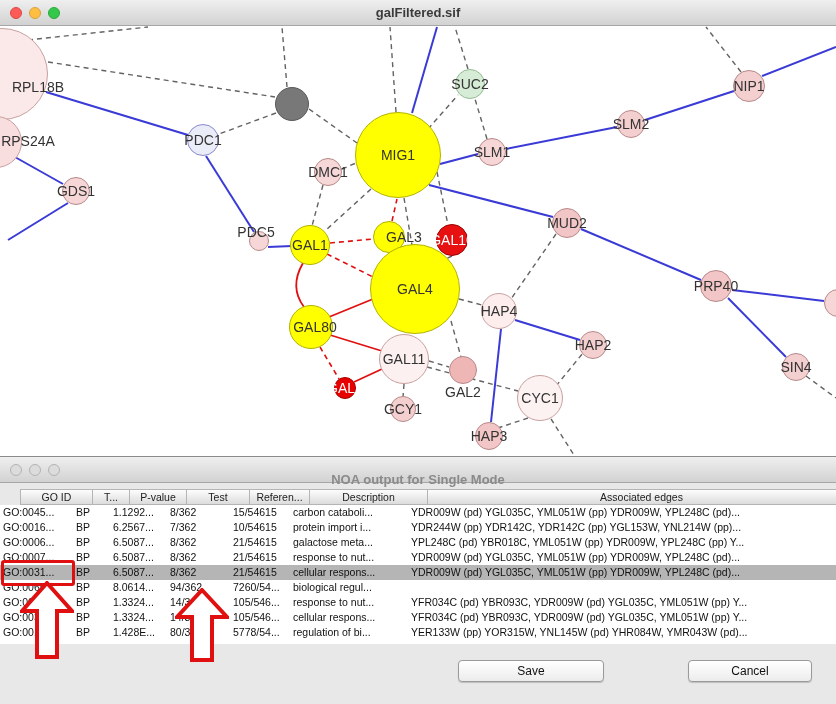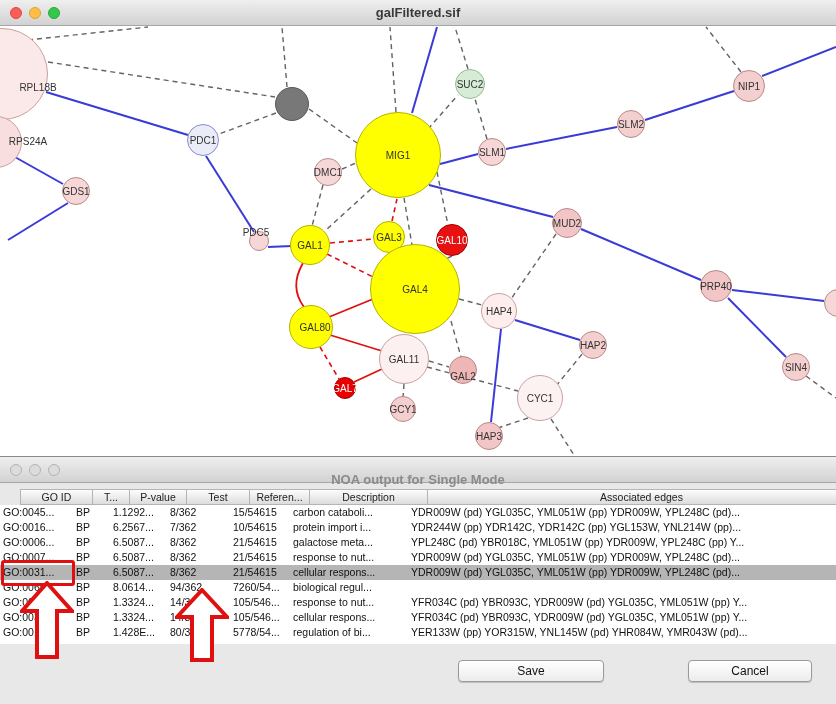--- a/index.html
+++ b/index.html
@@ -22,21 +22,21 @@
   .window-top{position:absolute;left:0;top:0;width:836px;height:456px;
     background:#ffffff;overflow:hidden;}
   .graph-layer{position:absolute;left:0;top:0;width:836px;height:456px;}
   svg.edges{position:absolute;left:0;top:0;}
   path.blue{stroke:#3a3ad6;stroke-width:2;fill:none;}
   path.dash{stroke:#636363;stroke-width:1.4;stroke-dasharray:5 4;fill:none;}
   path.red{stroke:#e01010;stroke-width:1.8;fill:none;}
   path.reddash{stroke:#e01010;stroke-width:1.6;stroke-dasharray:5 4;fill:none;}
   .gnode{position:absolute;border:1.6px solid #b98989;border-radius:50%;box-sizing:border-box;}
   .gnode-label{position:absolute;transform:translate(-50%,-50%);
-    font-size:10px;color:#333;white-space:nowrap;z-index:3;}
+    font-size:14px;color:#333;white-space:nowrap;z-index:3;}
 
   
   .window-bottom{position:absolute;left:0;top:456px;width:836px;height:248px;
     background:#e8e8e8;border-top:1px solid #8a8a8a;overflow:hidden;box-sizing:border-box;}
   .window-bottom .titlebar .title{color:#8a8a8a;margin-top:20px;}
   .thead{position:absolute;left:0;top:32px;width:836px;height:16px;display:flex;z-index:2;padding-left:20px;}
   .th{box-sizing:border-box;border:1px solid #b4b4b4;border-left:none;
     background:linear-gradient(#fdfdfd,#dcdcdc);font-size:10.5px;color:#222;
     text-align:center;overflow:hidden;white-space:nowrap;line-height:14px;}
   .th.first{border-left:1px solid #b4b4b4;}
@@ -157,26 +157,26 @@
       <span class="gnode-label" style="left: 398px; top: 155px;">MIG1</span>
       <span class="gnode-label" style="left: 470px; top: 84px;">SUC2</span>
       <span class="gnode-label" style="left: 492px; top: 152px;">SLM1</span>
       <span class="gnode-label" style="left: 631px; top: 124px;">SLM2</span>
       <span class="gnode-label" style="left: 749px; top: 86px;">NIP1</span>
       <span class="gnode-label" style="left: 567px; top: 223px;">MUD2</span>
       <span class="gnode-label" style="left: 716px; top: 286px;">PRP40</span>
       <span class="gnode-label" style="left: 796px; top: 367px;">SIN4</span>
       <span class="gnode-label" style="left: 256px; top: 232px;">PDC5</span>
       <span class="gnode-label" style="left: 310px; top: 245px;">GAL1</span>
-      <span class="gnode-label" style="left: 389px; top: 237px;">GAL3</span>
+      <span class="gnode-label" style="left: 404px; top: 237px;">GAL3</span>
       <span class="gnode-label" style="left: 452px; top: 240px; color: rgb(255, 255, 255);">GAL10</span>
       <span class="gnode-label" style="left: 415px; top: 289px;">GAL4</span>
       <span class="gnode-label" style="left: 311px; top: 327px; padding-left: 8px;">GAL80</span>
       <span class="gnode-label" style="left: 404px; top: 359px;">GAL11</span>
-      <span class="gnode-label" style="left: 463px; top: 376px;">GAL2</span>
+      <span class="gnode-label" style="left: 463px; top: 392px;">GAL2</span>
       <span class="gnode-label" style="left: 499px; top: 311px;">HAP4</span>
       <span class="gnode-label" style="left: 593px; top: 345px;">HAP2</span>
       <span class="gnode-label" style="left: 540px; top: 398px;">CYC1</span>
       <span class="gnode-label" style="left: 403px; top: 409px;">GCY1</span>
       <span class="gnode-label" style="left: 489px; top: 436px;">HAP3</span>
       <span class="gnode-label" style="left: 345px; top: 388px; color: rgb(255, 255, 255);">GAL7</span>
     </div>
   <div class="titlebar">
     <div class="lights">
       <span class="light l-red"></span>

